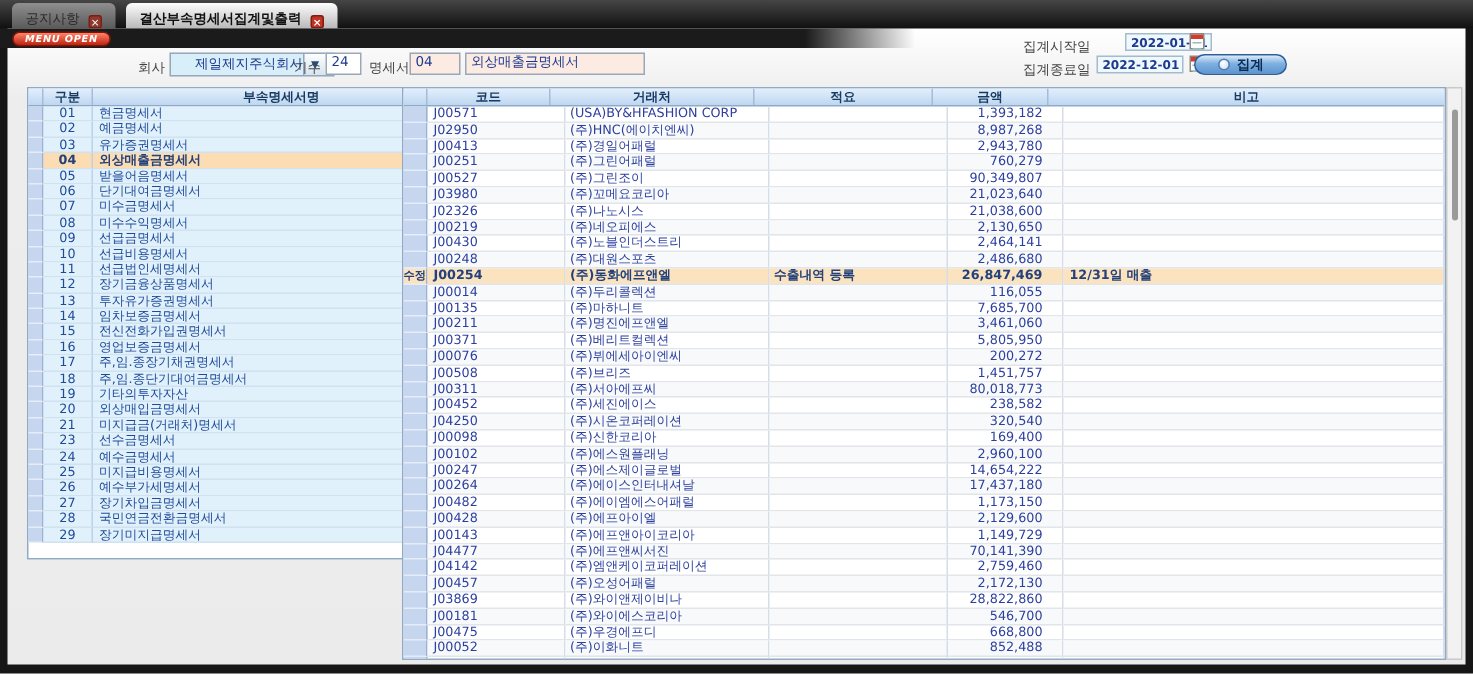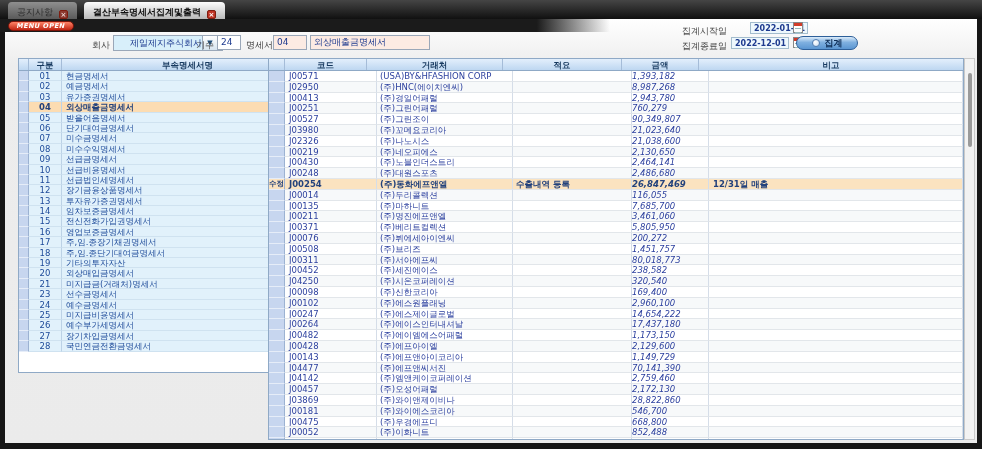--- a/index.html
+++ b/index.html
@@ -70,21 +70,21 @@
            border-bottom:1px solid #8fa9c6; font-size:8.5px; font-weight:bold; color:#17395f; }
   .rhead > div { text-align:center; line-height:12px; border-right:1px solid #a5bcd8; }
   .rrow { display:flex; height:10.8px; font-size:8.5px; line-height:10.8px; color:#2b3f9e; }
   .rrow:nth-child(even) .rcell:not(.rgut) { background:#f7f9fa; }
   .rcell { border-right:1px solid #d5dde8; border-bottom:1px solid #e2e6ea; overflow:hidden; white-space:nowrap; }
   .rgut    { width:16px; background:#c7d6ef; border-right:1px solid #9cb2d2; border-bottom:1px solid #e6edf8;
              font-size:7.5px; text-align:center; color:#1d3a8f; }
   .rcode   { width:92px; padding-left:4px; }
   .rclient { width:136px; padding-left:3px; }
   .rmemo   { width:119px; padding-left:3px; }
-  .ramt    { width:77px; text-align:left; padding-right:2px;font-style:italic; }
+  .ramt    { width:77px; text-align:right; padding-right:13px; }
   .rnote   { flex:1; padding-left:4px; }
   .rrow.hl .rcell, .rrow.hl .rgut { background:#fbe3c0 !important; font-weight:bold; color:#23427c; }
 
   .h-gut{width:16px;} .h-code{width:82px;} .h-client{width:136px;} .h-memo{width:119px;}
   .h-amt{width:77px;} .h-note{flex:1; border-right:none !important;}
   .lh-gut{width:10px; border-right:1px solid #a5bcd8;} .lh-code{width:33px; border-right:1px solid #a5bcd8;} .lh-name{flex:1;}
 
   
   .vscroll { position:absolute; left:964px; top:58px; width:11px; height:382px;
              background:#f2f2f2; border:1px solid #c9c9c9; }
@@ -267,20 +267,25 @@
         </div>
         <div class="lrow">
           <div class="l-gut"></div>
           <div class="l-code">27</div>
           <div class="l-name cellline">장기차입금명세서</div>
         </div>
         <div class="lrow">
           <div class="l-gut"></div>
           <div class="l-code">28</div>
           <div class="l-name cellline">국민연금전환금명세서</div>
+        </div>
+        <div class="lrow">
+          <div class="l-gut"></div>
+          <div class="l-code">29</div>
+          <div class="l-name cellline">장기미지급명세서</div>
         </div>
       </div>
   </div>
 
   <div class="rtable" style="left:263px; top:39px;">
     <div class="rhead">
       <div class="h-gut"></div>
       <div class="h-code">코드</div>
       <div class="h-client">거래처</div>
       <div class="h-memo">적요</div>

